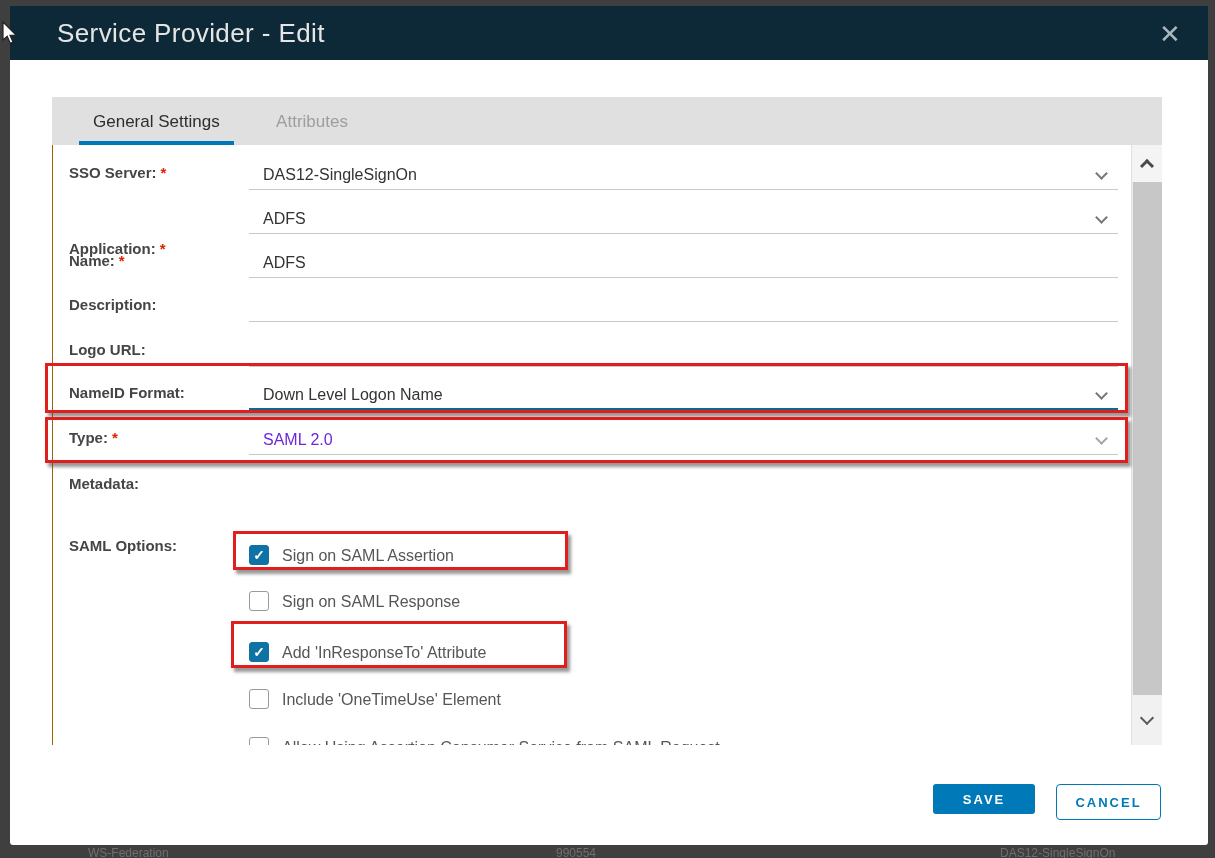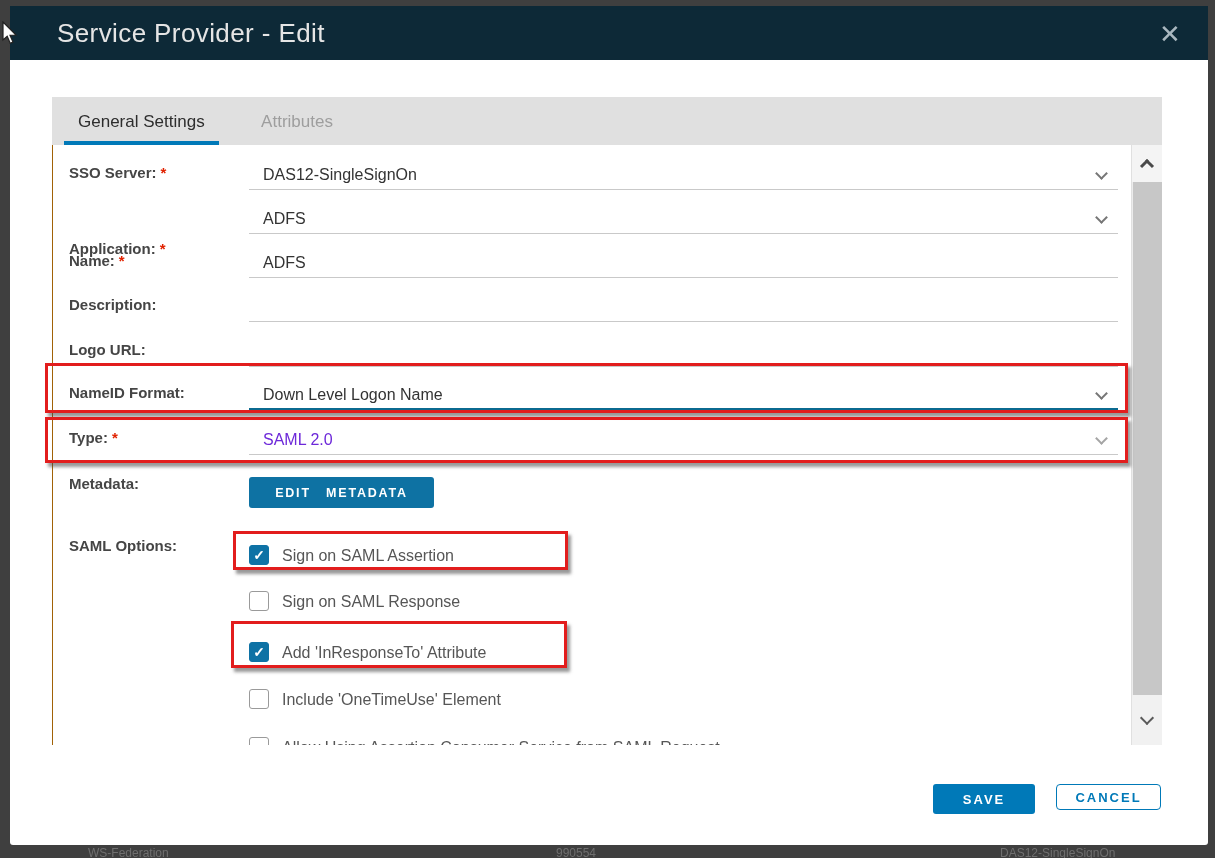--- a/index.html
+++ b/index.html
@@ -11,21 +11,21 @@
   .modal { position:absolute; left:10px; top:6px; width:1198px; height:839px;
            background:#ffffff; border-radius:0 0 3px 3px; }
   .modal-header { position:absolute; left:0; top:0; width:100%; height:54px;
                   background:#0d2937; display:flex; align-items:center; }
   .modal-title { color:#e5e5e5; font-size:26px; font-weight:300; letter-spacing:.4px; margin-left:47px; }
   .close-x { position:absolute; right:22px; top:12px; width:32px; height:32px;
              color:#a9b7bf; font-size:26px; line-height:32px; text-align:center;
              font-weight:300; cursor:pointer; }
 
   
-  .tabbar { position:absolute; left:42px; top:91px; width:1110px; height:48px; background:#e0e0e0; }
+  .tabbar { position:absolute; left:42px; top:91px; width:1110px; height:48px; background:#e0e0e0;padding-left:15px; }
   .tab { display:inline-block; height:48px; line-height:50px; padding:0 14px; font-size:17px;
          color:#9e9e9e; cursor:pointer; vertical-align:top; }
   .tab.active { color:#2d2d2d; border-bottom:4px solid #0079b8; margin-left:12px; }
   .tab.inactive { margin-left:24px; }
 
   
   .content { position:absolute; left:42px; top:139px; width:1110px; height:600px;
              background:#fff; border-left:1px solid #a16207; overflow:hidden; }
   .flabel { position:absolute; left:16px; width:172px; font-size:15px; font-weight:700; color:#454545; }
   .req { color:#e12200; margin-left:4px; font-weight:700; }
@@ -57,21 +57,21 @@
   .sb-down { position:absolute; left:0; top:550px; width:100%; height:50px; background:#f1f1f1; cursor:pointer; }
   .sb-chev { position:absolute; left:10px; width:10px; height:10px; }
   .sb-chev.up { top:16px; border-left:3px solid #4a4a4a; border-top:3px solid #4a4a4a; transform:rotate(45deg); }
   .sb-chev.down { top:18px; border-right:2.5px solid #5a5a5a; border-bottom:2.5px solid #5a5a5a; transform:rotate(45deg); }
 
   
   .btn-save { position:absolute; left:923px; top:778px; width:102px; height:30px;
               background:#0079b8; color:#fff; border:none; border-radius:3px;
               font-family:"Liberation Sans", sans-serif; font-size:13px; font-weight:700;
               letter-spacing:2px; cursor:pointer; }
-  .btn-cancel { position:absolute; left:1046px; top:778px; width:105px; height:26px;
+  .btn-cancel { position:absolute; left:1046px; top:778px; width:105px; height:36px;
                 background:#fff; color:#0079b8; border:1.5px solid #0079b8; border-radius:4px;
                 font-family:"Liberation Sans", sans-serif; font-size:13px; font-weight:700;
                 letter-spacing:2px; cursor:pointer; }
 
   
   .redbox { position:absolute; border:3px solid #e21d1d; box-shadow:3px 4px 3px rgba(70,70,70,.55);
             pointer-events:none; z-index:40; }
   .rb1 { left:45px; top:363px; width:1083px; height:50px; }
   .rb2 { left:45px; top:417px; width:1083px; height:46px; }
   .rb3 { left:233px; top:531px; width:335px; height:39px; }
@@ -154,21 +154,20 @@
         <span>Type:</span><span class="req">*</span>
       </div>
       <div class="fvalue disabled" style="top:281px;">
         <span>SAML 2.0</span>
         <span class="chev dim"></span>
       </div>
 
       <div class="flabel" style="top:330px;">
         <span>Metadata:</span>
       </div>
-      <button class="btn-metadata">EDIT METADATA</button>
 
       <div class="flabel" style="top:392px;">
         <span>SAML Options:</span>
       </div>
 
       <div class="cbrow" style="top:400px;">
         <span class="cbox checked">✓</span>
         <span class="cblabel">Sign on SAML Assertion</span>
       </div>
 

